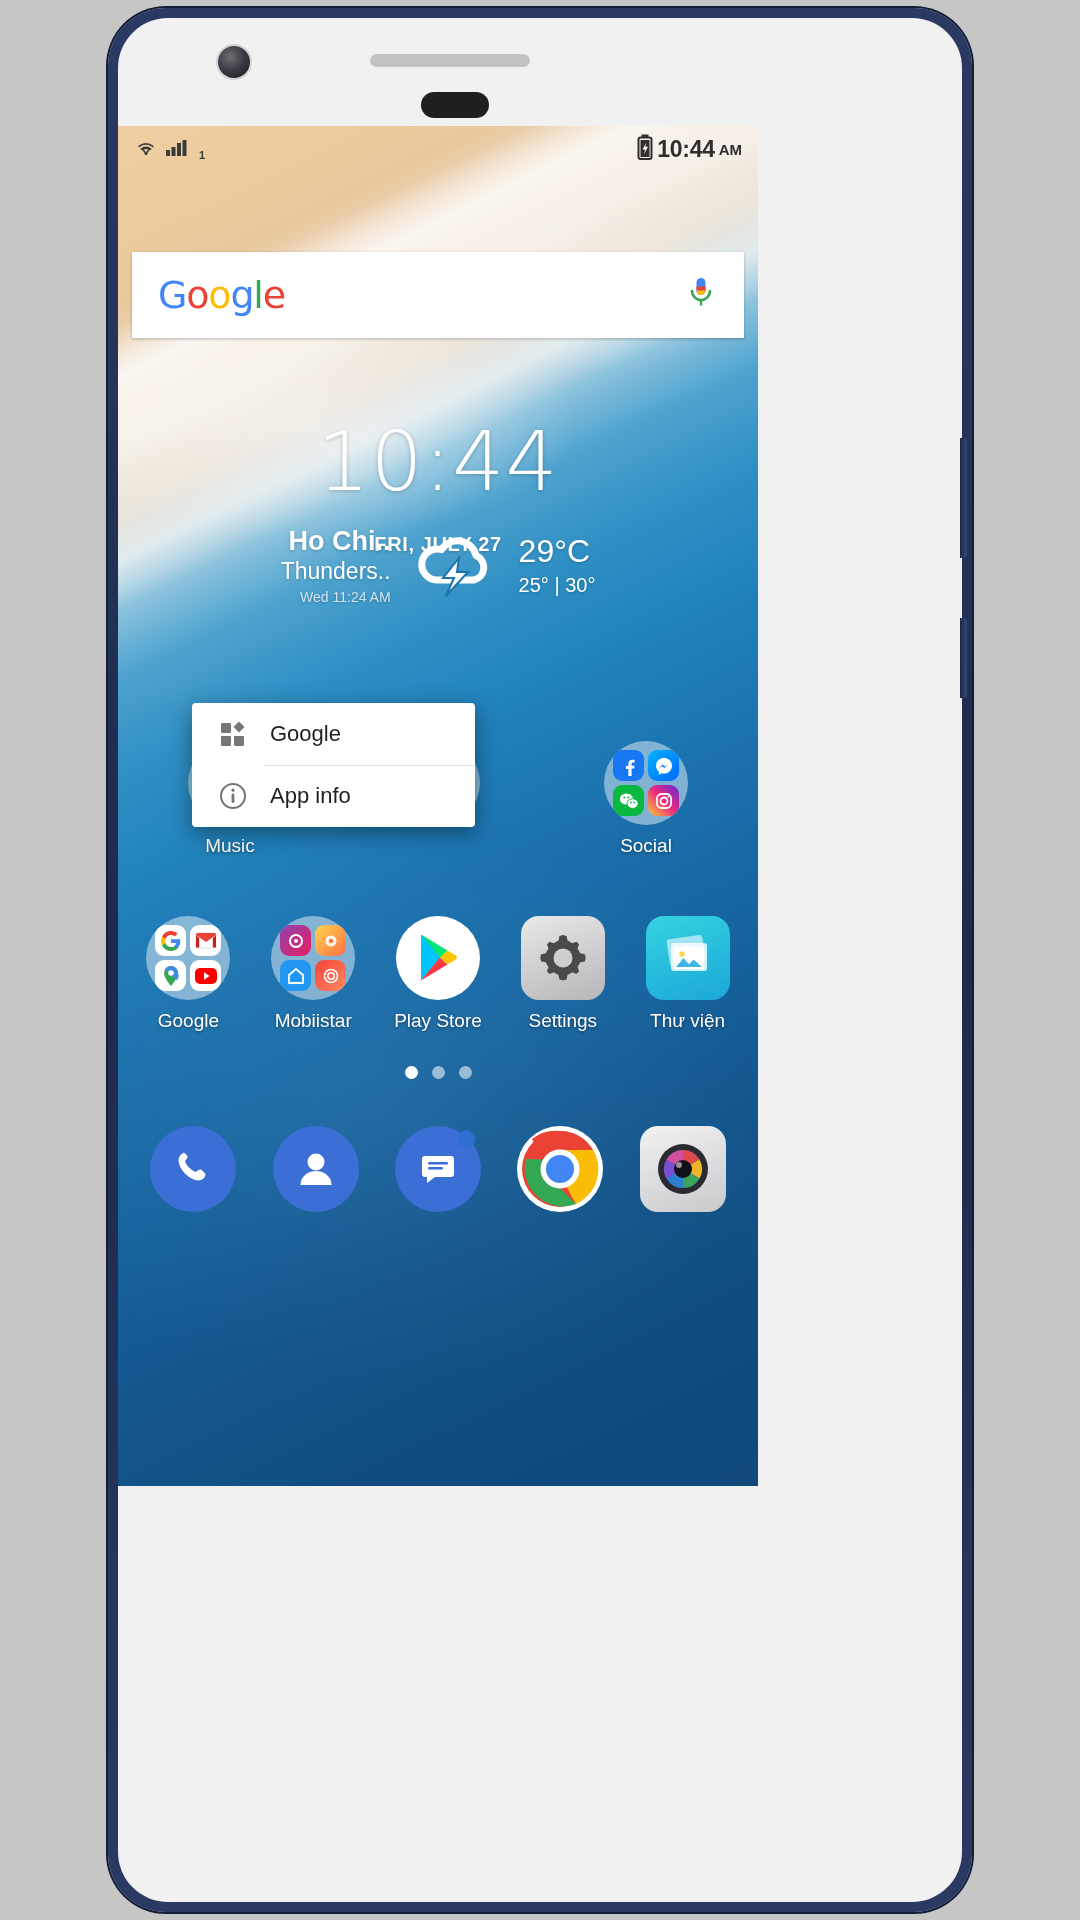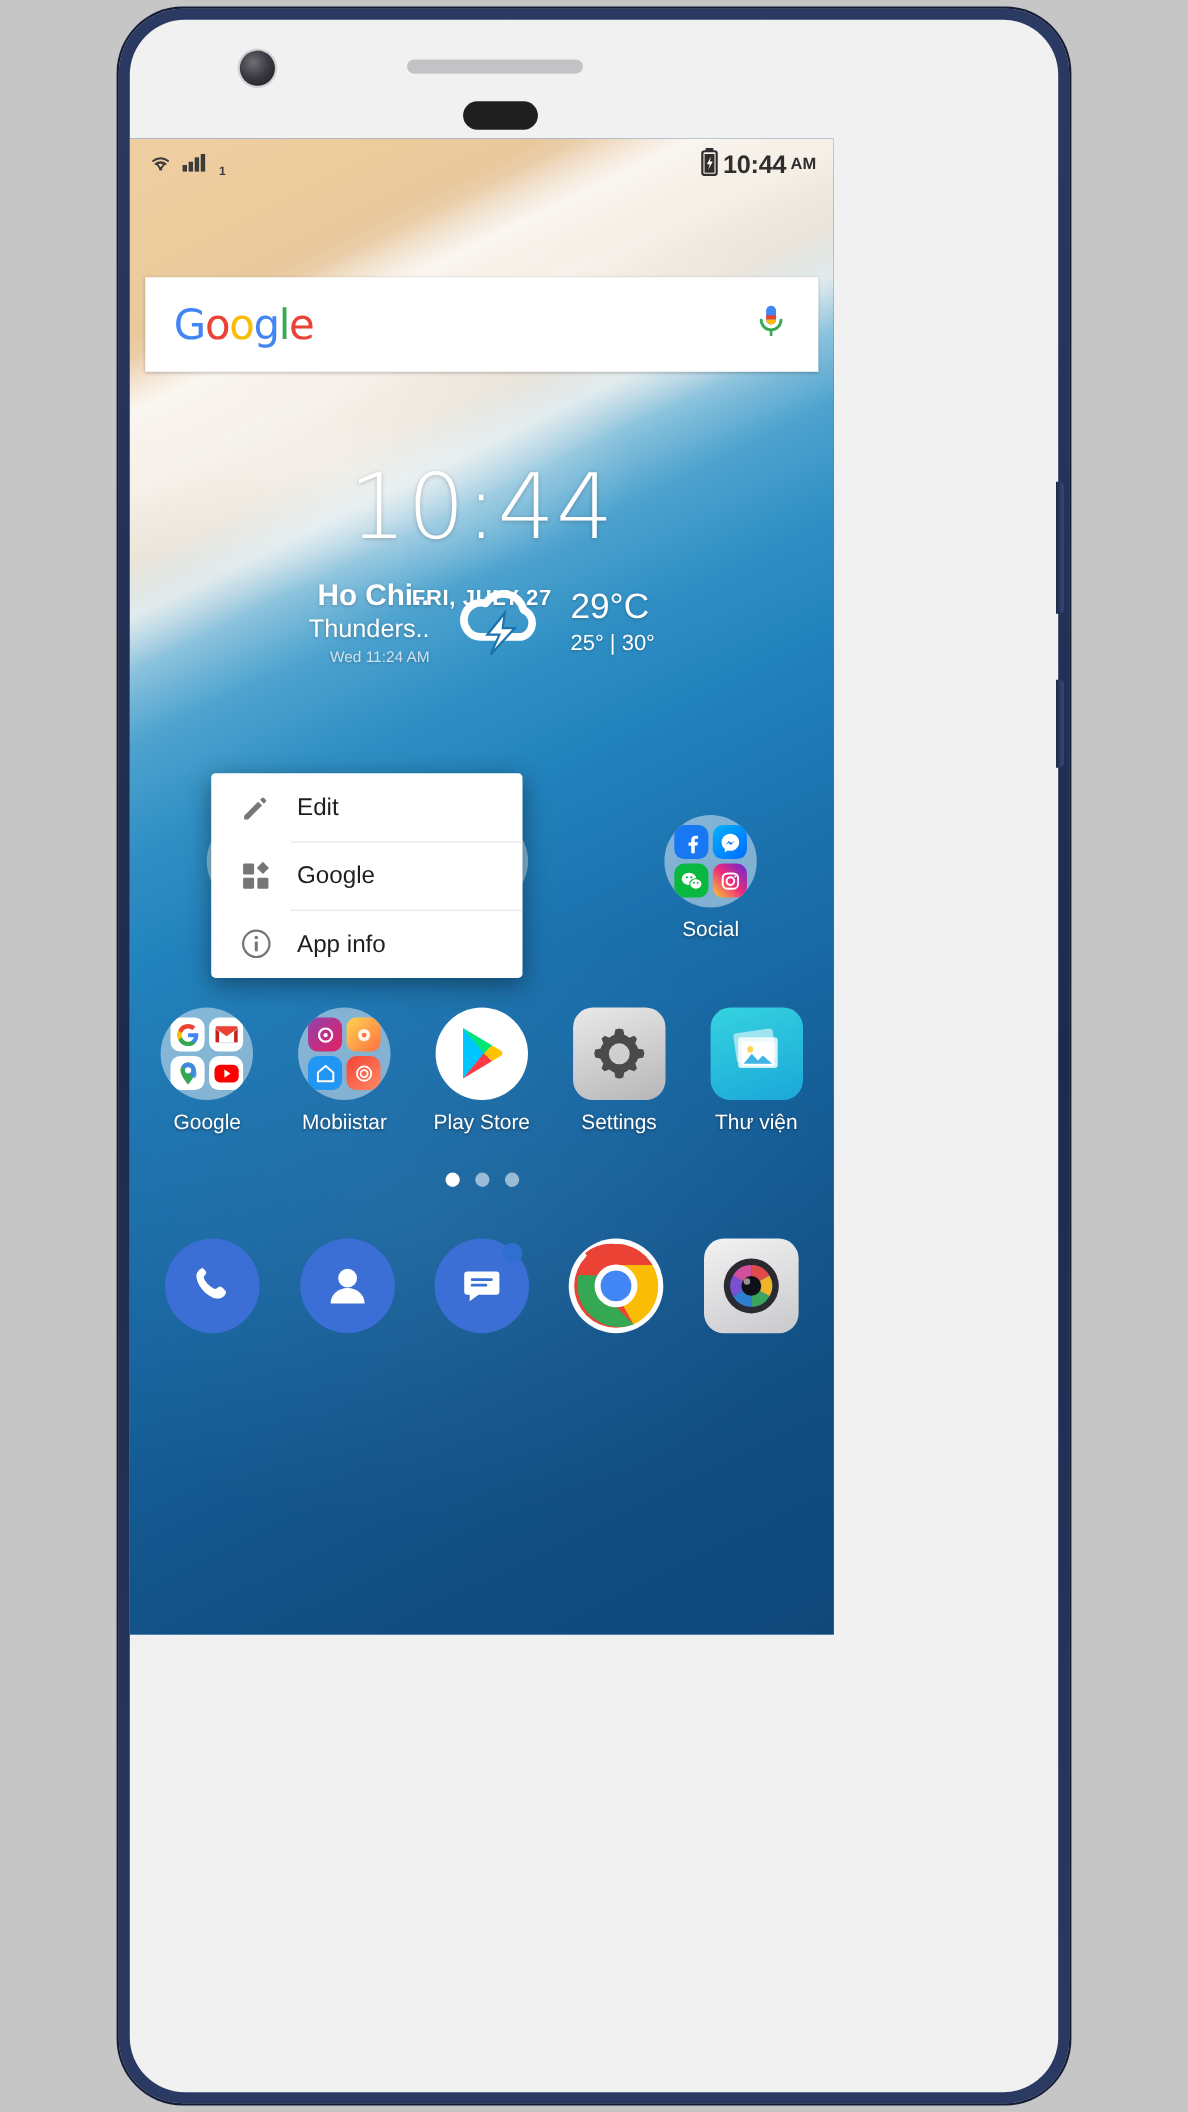--- a/index.html
+++ b/index.html
@@ -568,29 +568,20 @@
               <circle cx="27" cy="27" r="3" fill="#ffffff" opacity=".55"></circle>
             </svg>
           </div>
         </div>
       </div>
 
       <div id="popup-menu">
         <div class="menu-item">
           <span class="menu-icon">
             <svg width="30" height="30" viewBox="0 0 30 30">
-                <path d="M4 22.5 L4 26 h3.5 L20.2 13.3 l-3.5-3.5z" fill="#767676"></path>
-                <path d="M23.6 9.9 a1.3 1.3 0 0 0 0-1.9 l-1.6-1.6 a1.3 1.3 0 0 0-1.9 0 L18.4 8.1 l3.5 3.5z" fill="#767676"></path>
-              </svg>
-          </span>
-          <span class="menu-label">Edit</span>
-        </div>
-        <div class="menu-item">
-          <span class="menu-icon">
-            <svg width="30" height="30" viewBox="0 0 30 30">
                 <rect x="3" y="4" width="10" height="10" rx="1.2" fill="#767676"></rect>
                 <rect x="3" y="17" width="10" height="10" rx="1.2" fill="#767676"></rect>
                 <rect x="16" y="17" width="10" height="10" rx="1.2" fill="#767676"></rect>
                 <path d="M21 2.5 l5.5 5.5 -5.5 5.5 -5.5-5.5z" fill="#767676"></path>
               </svg>
           </span>
           <span class="menu-label">Google</span>
         </div>
         <div class="menu-item">
           <span class="menu-icon">

